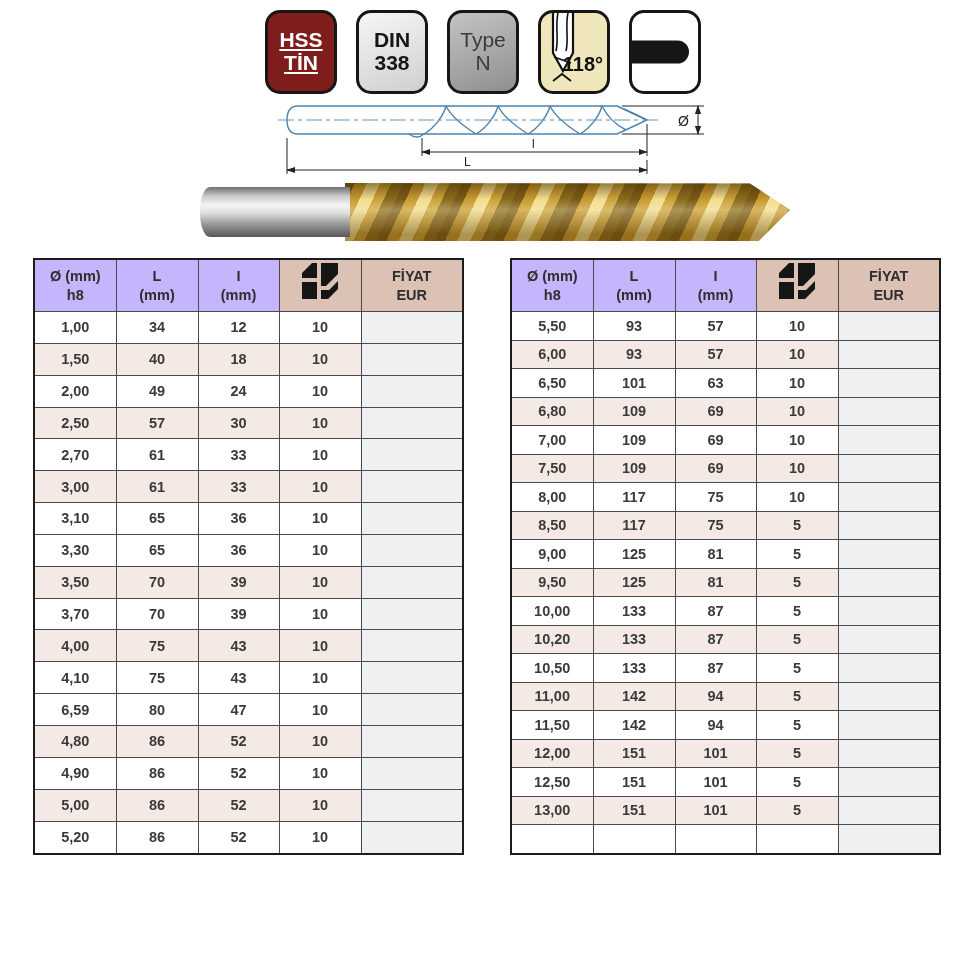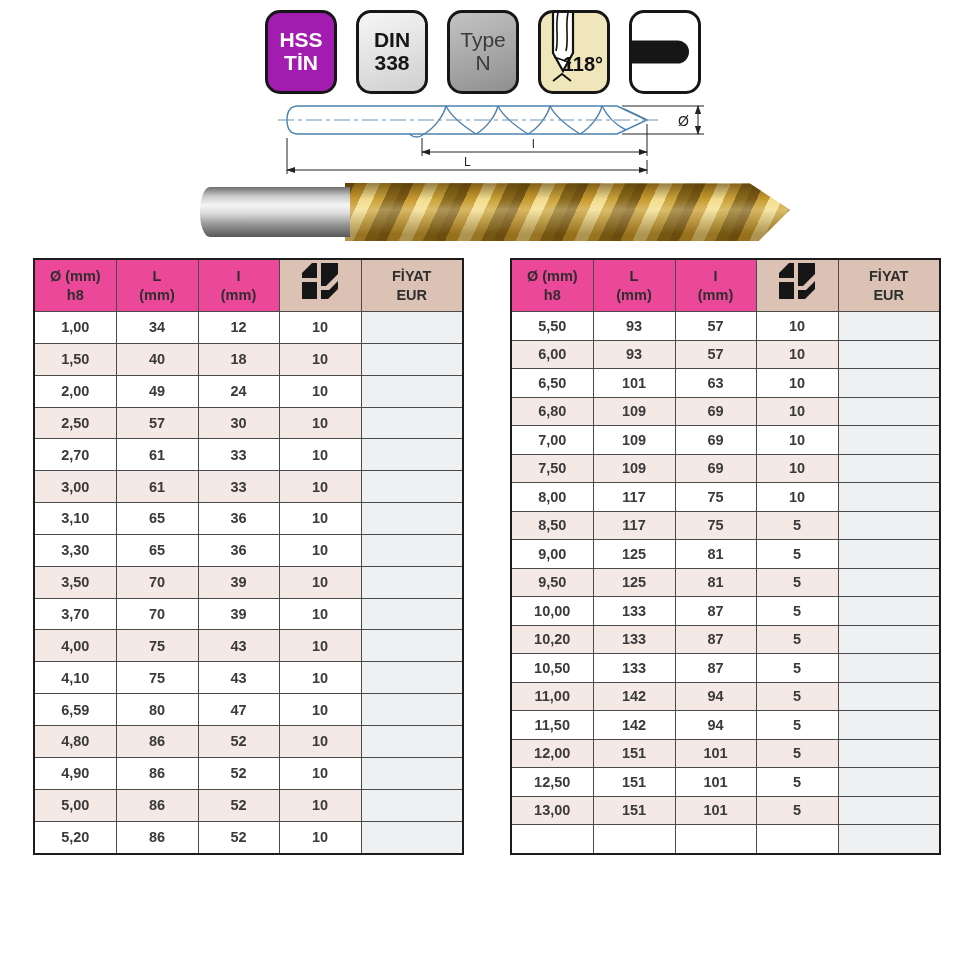--- a/index.html
+++ b/index.html
@@ -3,21 +3,21 @@
 <meta charset="utf-8">
 <style>
   html,body{margin:0;padding:0;background:#ffffff;}
   body{width:958px;height:966px;position:relative;font-family:"Liberation Sans",sans-serif;overflow:hidden;}
 
   
   .badges{position:absolute;left:265px;top:10px;display:flex;gap:19px;}
   .badge{width:72px;height:84px;box-sizing:border-box;border:3px solid #161616;border-radius:15px;
          display:flex;flex-direction:column;align-items:center;justify-content:center;
          font-weight:bold;font-size:21px;line-height:1.08;position:relative;overflow:hidden;}
-  .badge.b-hss{background:#a21caf;color:#ffffff;}
+  .badge.b-hss{background:#7f1d1d;color:#ffffff;text-decoration:underline;}
   .badge.b-din{background:linear-gradient(160deg,#f6f6f6,#cfcfcf);color:#161616;}
   .badge.b-type{background:linear-gradient(160deg,#c3c3c3,#8f8f8f);color:#3a3a3a;font-weight:normal;}
   .badge.b-angle{background:#f0e6bc;}
   .badge.b-shank{background:#ffffff;}
   .angle-label{position:absolute;right:4px;bottom:15px;font-size:20px;font-weight:bold;color:#111;}
   .shank-bar{position:absolute;left:0;top:50%;transform:translateY(-50%);width:57px;height:23px;
              background:#161616;border-radius:0 12px 12px 0;}
 
   
   .diagram{position:absolute;left:272px;top:94px;}
@@ -32,21 +32,21 @@
       repeating-linear-gradient(115deg,#7a5a16 0 9px,#c89a30 9px 20px,#f2dc8f 20px 32px,#caa23a 32px 42px,#8a6a1e 42px 53px);
     clip-path:polygon(0 0,91% 1%,100% 46%,93% 100%,0 100%);}
 
   
   .tables{position:absolute;left:33px;top:258px;display:flex;gap:46px;}
   table.spec{border-collapse:collapse;table-layout:fixed;width:429px;border:2px solid #1c1c1c;
              font-size:14.5px;color:#333;}
   table.spec th,table.spec td{border:1.5px solid #4a4a4a;text-align:center;padding:0;overflow:hidden;}
   table.spec th{height:51px;font-size:14.5px;font-weight:bold;color:#2e2e2e;line-height:1.25;}
   table.spec td{height:27.5px;font-weight:bold;color:#3a3a3a;background:#ffffff;}
-  th.hl{background:#ec4899;}
+  th.hl{background:#c4b5fd;}
   th.hd{background:#dbc2b5;}
   tr.stripe td{background:#f4e9e5;}
   table.spec td.price{background:#eef0f1 !important;}
   th span{display:block;}
 </style>
 </head>
 <body>
 
 <div class="badges">
   <div class="badge b-hss">

